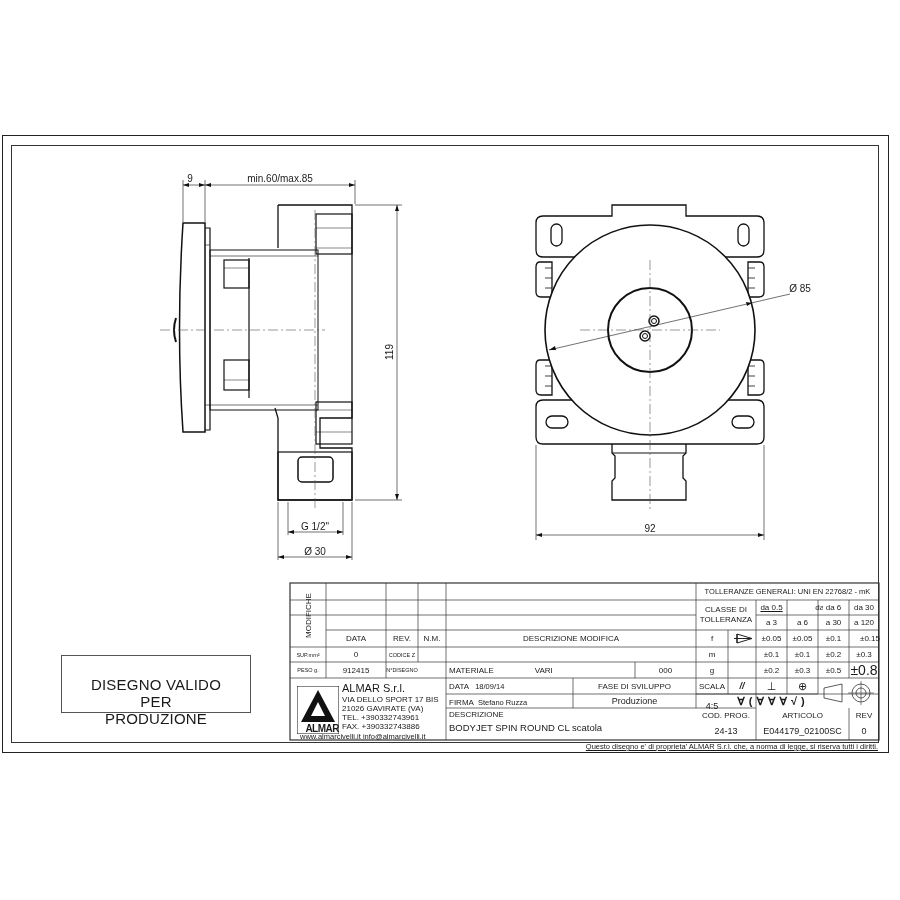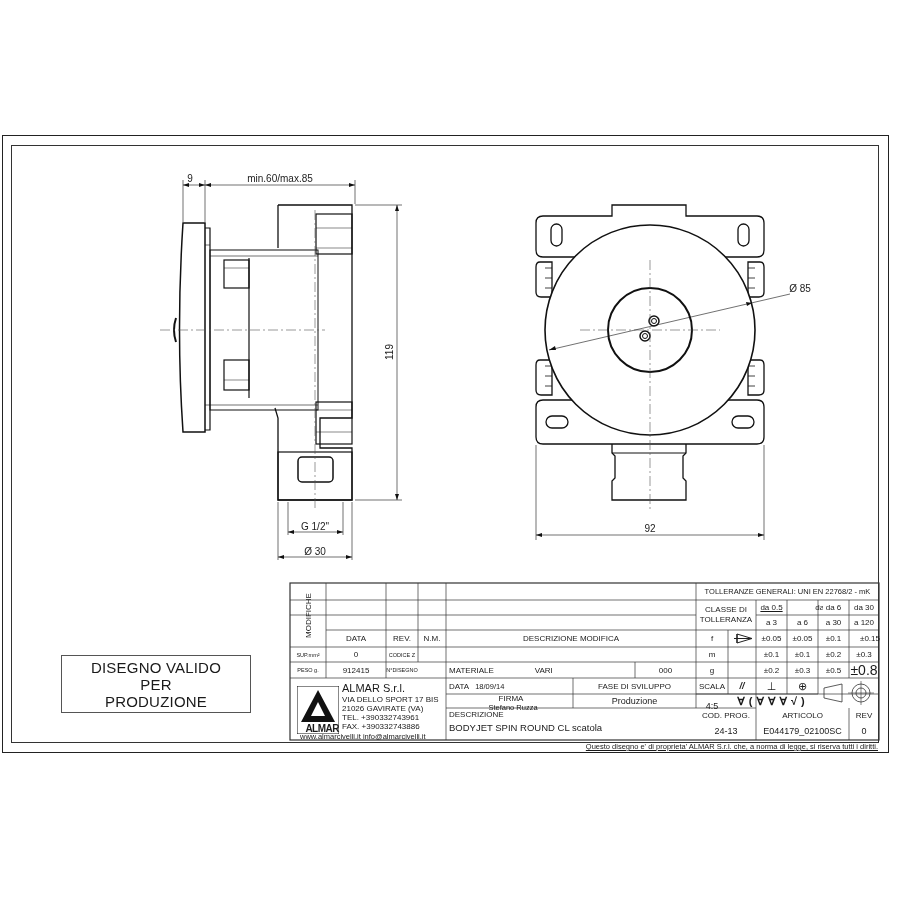--- a/index.html
+++ b/index.html
@@ -1,21 +1,21 @@
 <!DOCTYPE html>
 <html><head>
 <meta charset="utf-8">
 <style>
   html,body{margin:0;padding:0;background:#ffffff;}
   body{width:900px;height:900px;position:relative;overflow:hidden;font-family:"Liberation Sans",sans-serif;color:#1a1a1a;}
   .frame-outer{position:absolute;left:2px;top:135px;width:887px;height:618px;border:1.5px solid #222;box-sizing:border-box;}
   .frame-inner{position:absolute;left:11px;top:145px;width:868px;height:598px;border:1.5px solid #333;box-sizing:border-box;}
   svg.drawing{position:absolute;left:0;top:0;width:900px;height:900px;}
   .dimtxt{font-family:"Liberation Sans",sans-serif;font-size:10px;fill:#222;}
-  .validbox{position:absolute;left:61px;top:655px;width:190px;height:58px;border:1px solid #555;box-sizing:border-box;text-align:center;font-size:15px;line-height:17px;padding-top:3px;letter-spacing:0.2px;}
+  .validbox{position:absolute;left:61px;top:655px;width:190px;height:58px;border:1px solid #555;box-sizing:border-box;text-align:center;font-size:15px;line-height:17px;padding-top:20px;letter-spacing:0.2px;}
   .validbox div{display:block;}
   .tb{position:absolute;font-size:8px;line-height:1;white-space:nowrap;}
   .cell{position:absolute;box-sizing:border-box;display:flex;align-items:center;justify-content:center;overflow:hidden;white-space:nowrap;}
   .l{justify-content:flex-start;padding-left:3px;}
   .small{font-size:5.5px;}
   .copyright{position:absolute;left:290px;top:742px;width:588px;height:10px;font-size:7.5px;text-align:right;text-decoration:underline;white-space:nowrap;}
   .logo{position:absolute;left:297px;top:686px;width:42px;height:48px;}
   .logo-text{position:absolute;left:297px;top:723px;width:42px;font-size:10px;font-weight:bold;text-align:right;letter-spacing:-0.5px;}
 </style>
 </head>
@@ -218,21 +218,21 @@
   <div class="tb" style="left:342px;top:696px;">VIA DELLO SPORT 17 BIS</div>
   <div class="tb" style="left:342px;top:705px;">21026 GAVIRATE (VA)</div>
   <div class="tb" style="left:342px;top:714px;">TEL. +390332743961</div>
   <div class="tb" style="left:342px;top:723px;">FAX. +390332743886</div>
   <div class="tb" style="left:300px;top:733px;font-size:7.5px;">www.almarcivelli.it info@almarcivelli.it</div>
 
   <div class="cell l" style="left:446px;top:678px;width:127px;height:16px;font-size:8px;">
     <span>DATA</span>
     <span style="margin-left:6px;font-size:7.5px;">18/09/14</span>
   </div>
-  <div class="cell l" style="left:446px;top:694px;width:127px;height:16px;font-size:8px;flex-direction:column;">
+  <div class="cell l" style="left:446px;top:694px;width:127px;height:16px;font-size:8px;">
     <span>FIRMA</span>
     <span style="margin-left:4px;font-size:7.5px;">Stefano Ruzza</span>
   </div>
   <div class="cell" style="left:573px;top:678px;width:123px;height:16px;font-size:8px;">FASE DI SVILUPPO</div>
   <div class="cell" style="left:573px;top:694px;width:123px;height:14px;font-size:9px;">Produzione</div>
   <div class="tb" style="left:449px;top:711px;font-size:8px;">DESCRIZIONE</div>
   <div class="tb" style="left:449px;top:723px;font-size:9.5px;">BODYJET SPIN ROUND CL scatola</div>
 
   <div class="cell" style="left:696px;top:678px;width:32px;height:16px;font-size:8px;">SCALA</div>
   <div class="cell" style="left:696px;top:694px;width:32px;height:24px;font-size:9px;">4:5</div>

